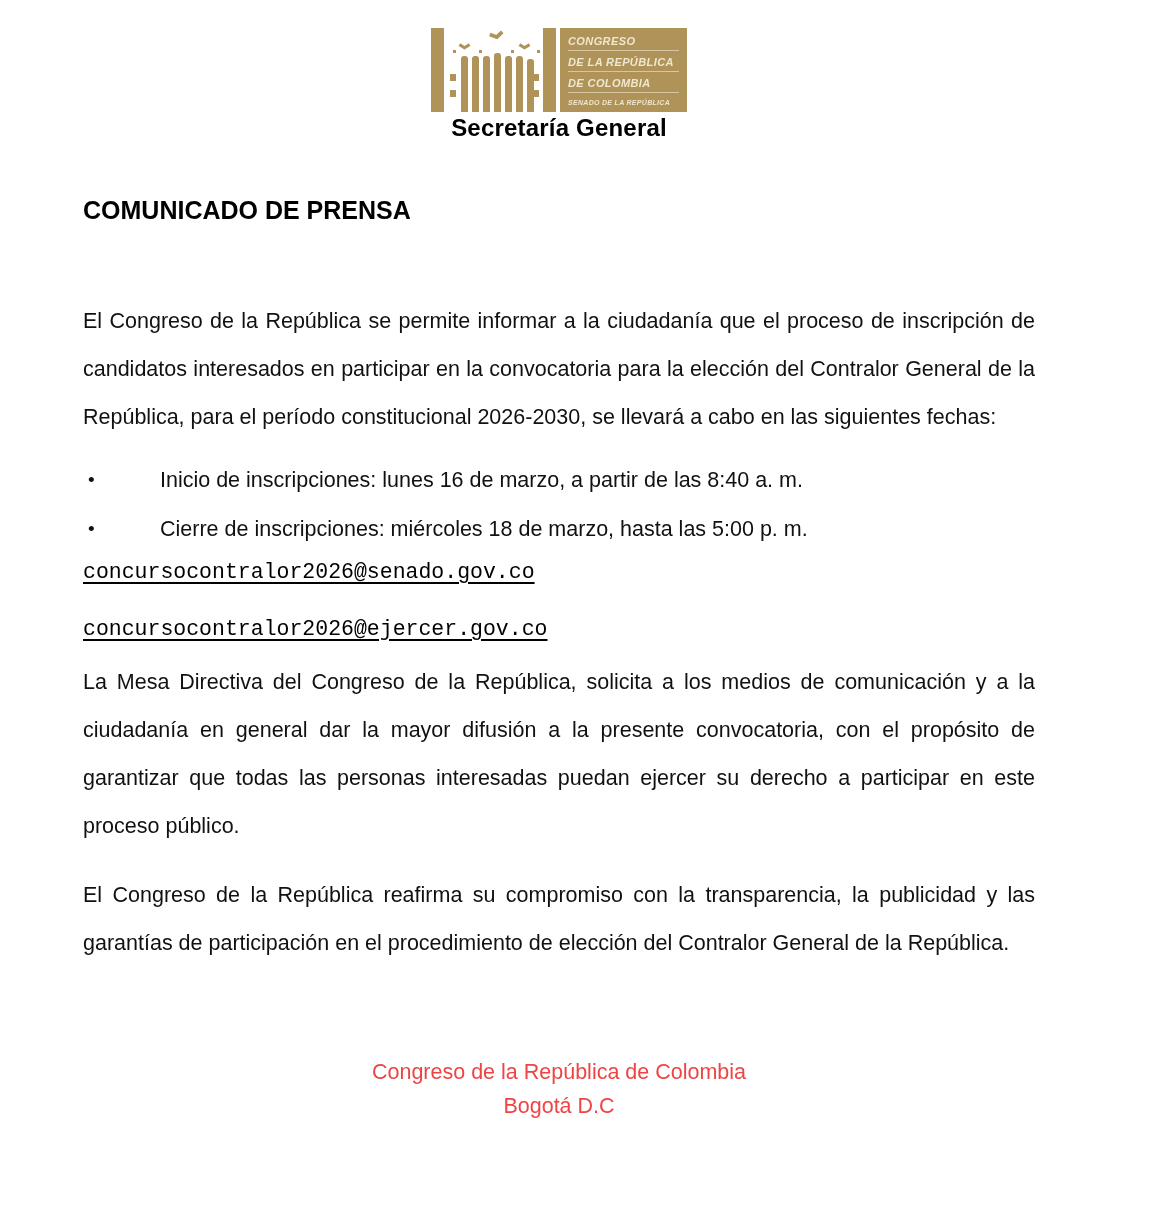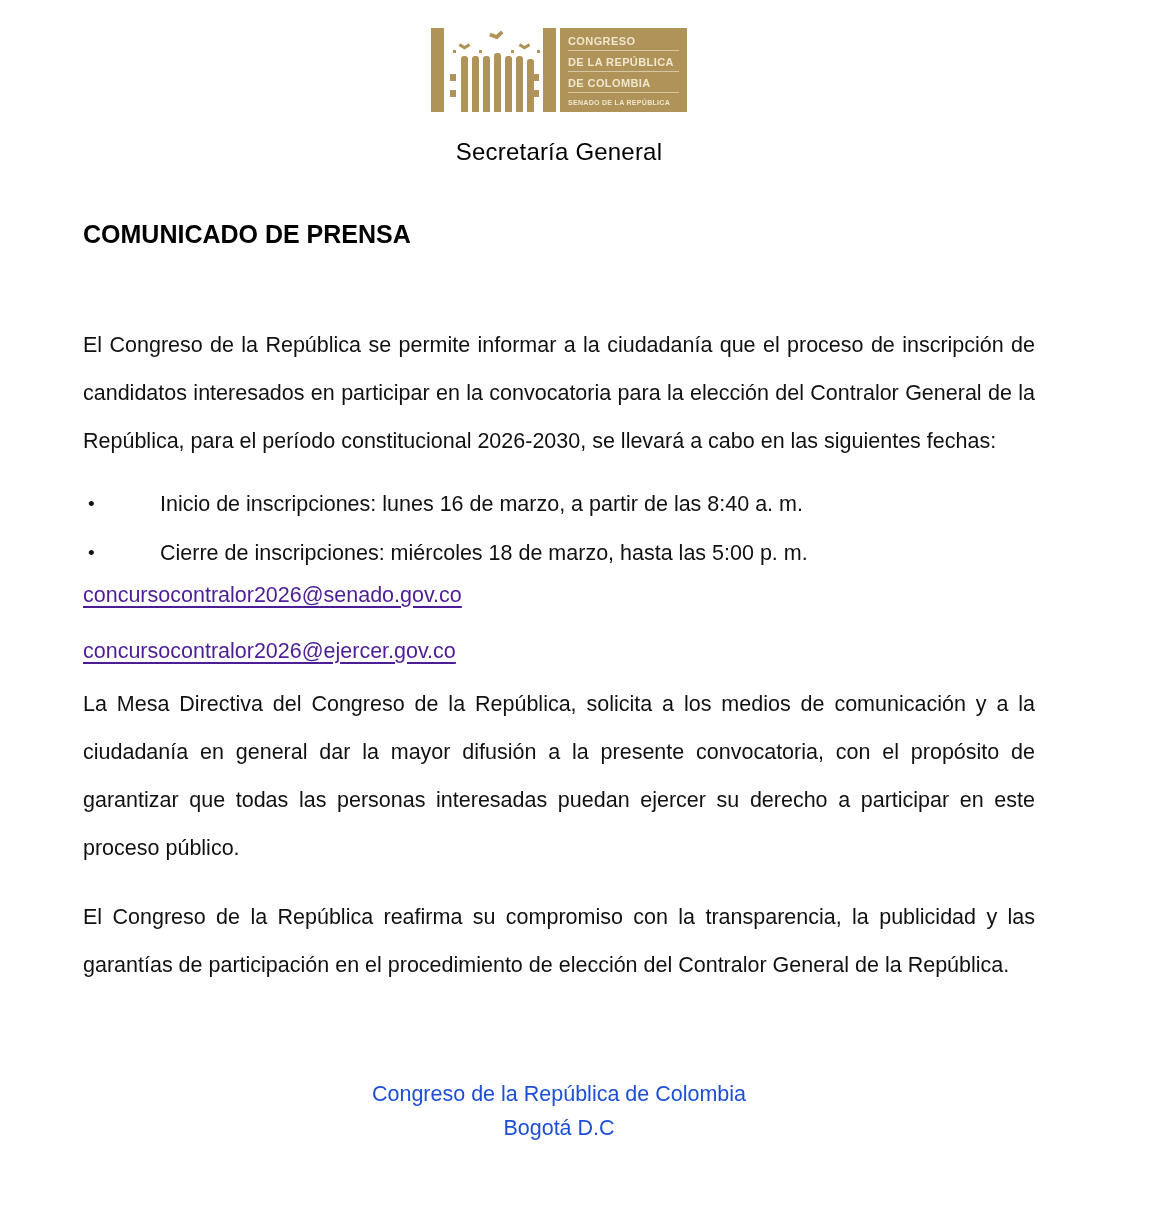--- a/index.html
+++ b/index.html
@@ -81,41 +81,42 @@
     width: 127px;
     height: 84px;
     margin-left: 3px;
     background: #AF9359;
     color: #EFE7CE;
     text-align: left;
     padding: 7px 8px 5px 8px;
     display: flex;
     flex-direction: column;
     justify-content: space-between;
+    font-style: italic;
   }
   .logo-line {
     font-weight: bold;
     font-size: 11px;
     letter-spacing: 0.4px;
     line-height: 13px;
     border-bottom: 1px solid rgba(245,240,220,0.55);
     padding-bottom: 2px;
     white-space: nowrap;
   }
   .logo-sub {
     font-weight: bold;
     font-size: 7px;
     letter-spacing: 0.3px;
     line-height: 9px;
     white-space: nowrap;
   }
   .department {
-    margin-top: 26px;
+    margin-top: 2px;
     font-size: 24px;
-    font-weight: normal;
+    font-weight: bold;
     letter-spacing: 0.2px;
     line-height: 28px;
     color: #000000;
   }
 
   
   .doc-title {
     margin-top: 54px;
     font-size: 25px;
     font-weight: bold;
@@ -139,34 +140,35 @@
     box-sizing: border-box;
     flex: 0 0 77px;
     padding-left: 5px;
     font-size: 19px;
   }
   .bullet-text { flex: 1; }
   .para.channels   { margin-top: 15px; }
   .email-line { margin-top: 8px; font-size: 21.5px; line-height: 34px; }
   .email-line.second { margin-top: 22px; }
   .email-link {
-    color: #4c1d95;
+    color: #000000;
     text-decoration: underline;
     text-underline-offset: 4px;
+    font-family: Liberation Mono, monospace;
   }
   .para.diffusion  { margin-top: 12px; }
   .para.commitment { margin-top: 8px; }
 
   
   .doc-footer {
     margin-top: 88px;
     text-align: center;
     font-size: 21.5px;
     line-height: 34px;
-    color: #1d4ed8;
+    color: #ef4444;
   }
 </style>
 </head>
 <body>
 
 <div class="page">
 
   <div class="header-wrap">
     <div class="logo">
       <div class="logo-cols">

